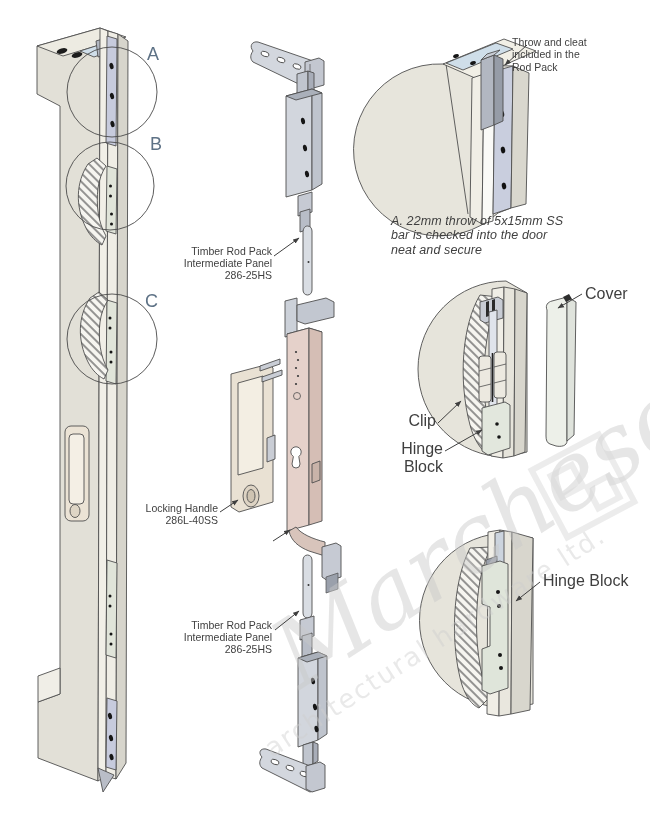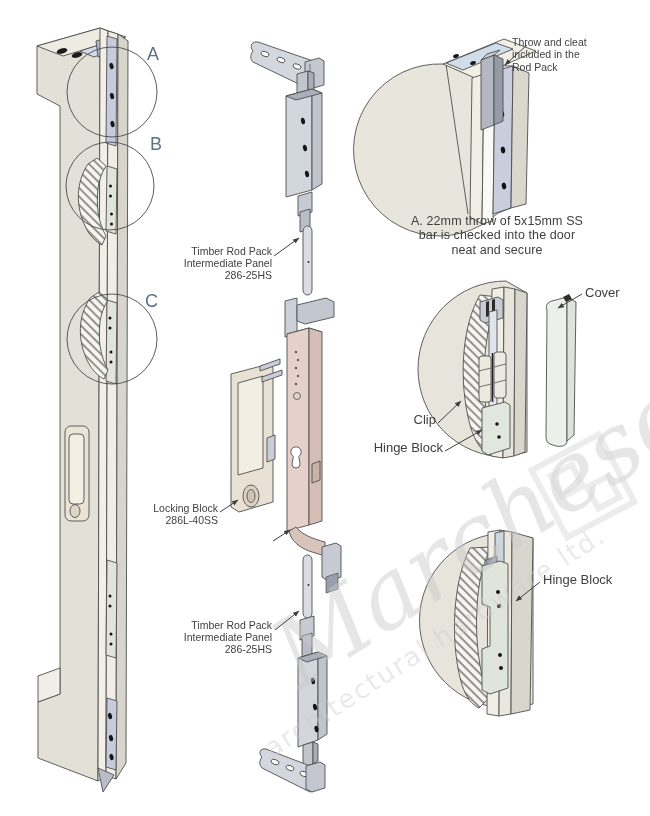--- a/index.html
+++ b/index.html
@@ -2,23 +2,23 @@
 <html><head>
 <meta charset="utf-8">
 <style>
   html,body{margin:0;padding:0;background:#ffffff;}
   .canvas{position:relative;width:650px;height:816px;background:#ffffff;overflow:hidden;
           font-family:"Liberation Sans",sans-serif;}
   svg{position:absolute;left:0;top:0;}
   .lbl{position:absolute;color:#3f3f3f;white-space:pre-line;
        font-family:"Liberation Sans",sans-serif;}
   .part{font-size:10.5px;line-height:1.14;text-align:right;}
-  .cap{font-size:12.5px;line-height:1.15;text-align:center;letter-spacing:0.1px;}
+  .cap{font-size:12.5px;line-height:1.15;text-align:left;letter-spacing:0.1px;font-style:italic;}
   .anno{font-size:10.5px;line-height:1.18;}
-  .tag{font-size:13px;}
+  .tag{font-size:16px;}
   .r{text-align:right;}
   .callout{font-size:18px;color:#5e7286;}
 </style>
 </head>
 <body>
 
 <div class="canvas">
 
 <svg width="650" height="816" viewBox="0 0 650 816">
   <defs>
@@ -218,21 +218,21 @@
   </g>
 </svg>
 
 <div class="lbl callout" style="left:147px;top:44px;">A</div>
 <div class="lbl callout" style="left:150px;top:134px;">B</div>
 <div class="lbl callout" style="left:145px;top:291px;">C</div>
 
 <div class="lbl part" style="left:152px;top:246px;width:120px;">Timber Rod Pack
 Intermediate Panel
 286-25HS</div>
-<div class="lbl part" style="left:98px;top:503px;width:120px;">Locking Block
+<div class="lbl part" style="left:98px;top:503px;width:120px;">Locking Handle
 286L-40SS</div>
 <div class="lbl part" style="left:152px;top:620px;width:120px;">Timber Rod Pack
 Intermediate Panel
 286-25HS</div>
 
 <div class="lbl anno" style="left:512px;top:36px;width:106px;">Throw and cleat
 included in the
 Rod Pack</div>
 <div class="lbl cap" style="left:391px;top:214px;width:212px;">A. 22mm throw of 5x15mm SS
 bar is checked into the door

